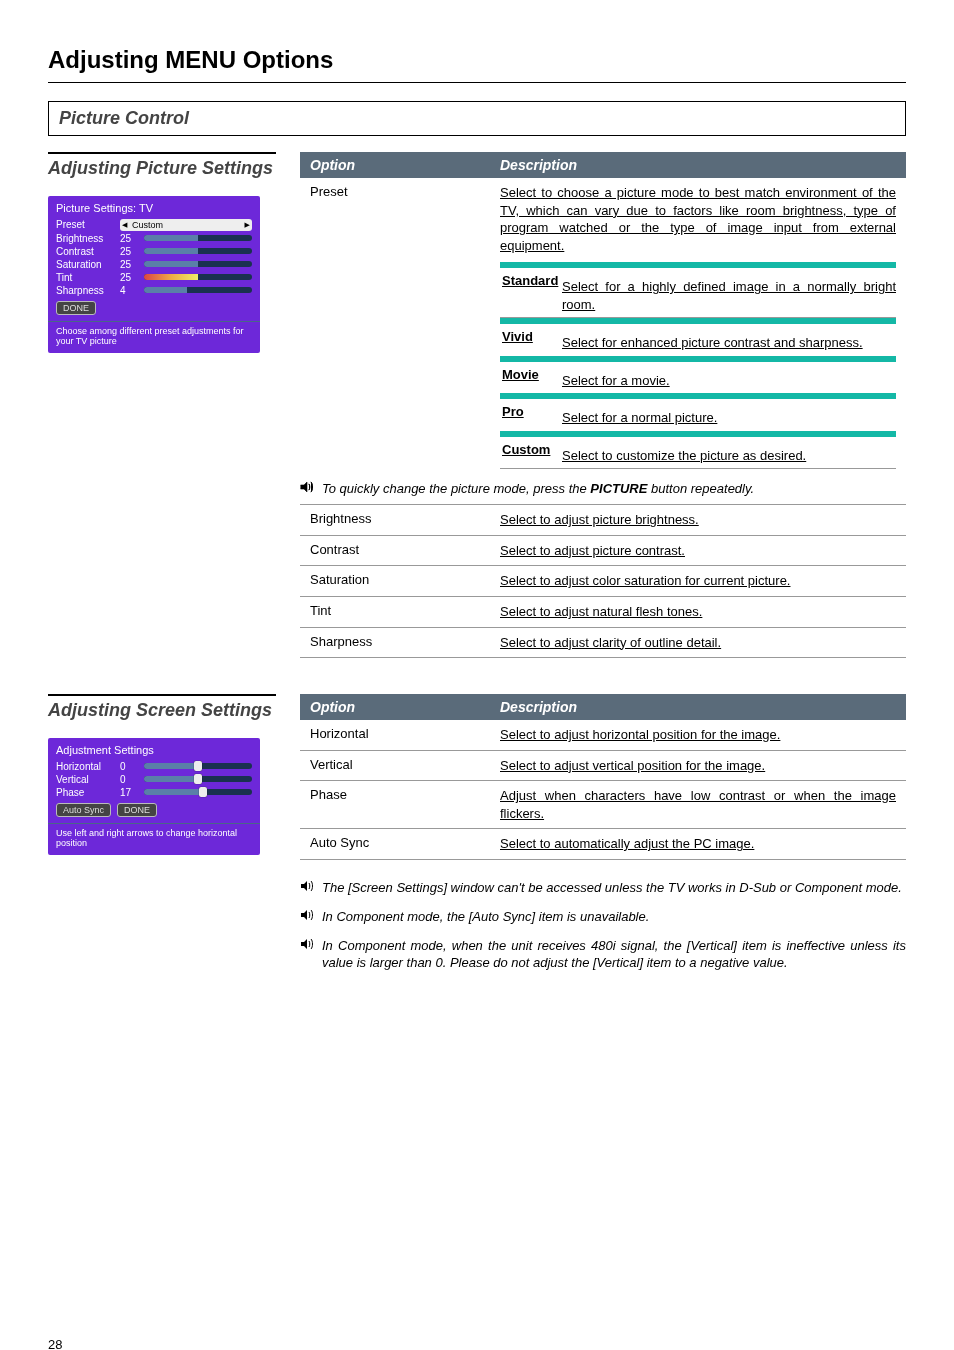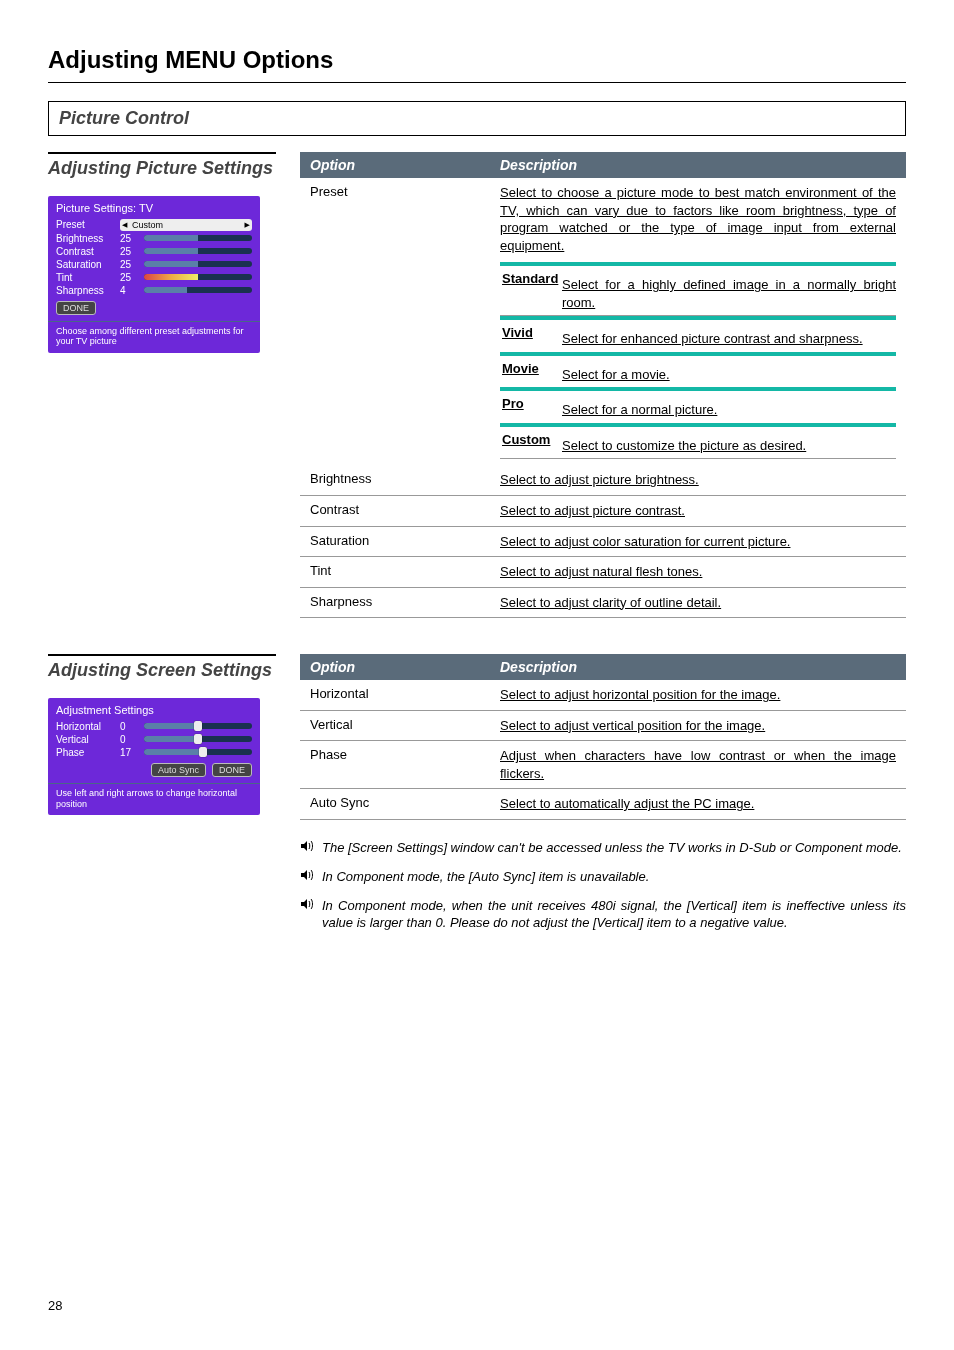--- a/index.html
+++ b/index.html
@@ -64,40 +64,40 @@
     position: absolute; left: 0; top: 2px; height: 6px; width: 100%;
     border-radius: 4px; background: #1a3150;
   }
   .osd-fill1 { position: absolute; left: 0; top: 2px; height: 6px; border-radius: 4px 0 0 4px; background: #5a7fa8; }
   .osd-fill2 { position: absolute; left: 0; top: 2px; height: 6px; border-radius: 4px 0 0 4px; background: linear-gradient(90deg,#d44,#ea4,#ee6); }
   .osd-thumb { position: absolute; top: 0; width: 8px; height: 10px; background: #eee; border-radius: 2px; box-shadow: 0 0 1px #000; }
   .osd-select {
     background: #eee; color: #000; border-radius: 3px; padding: 1px 6px; font-size: 9px;
     flex: 1; position: relative;
   }
-  .osd-btn-row { padding: 4px 8px 6px 8px; display:flex; gap:6px; justify-content:flex-end; }
+  .osd-btn-row { padding: 4px 8px 6px 8px; display:flex; gap:6px; }
   .osd-btn {
     border: 1px solid #bbb; background: #444; color:#ddd; font-size: 9px; padding: 1px 6px; border-radius: 3px;
   }
   .osd-btn.left { margin-right:auto; }
   .osd-help {
     border-top: 1px solid #4a6688; padding: 4px 8px 6px 8px; font-size: 9px; line-height: 1.2;
   }
   .tbl-head {
     background: #5a6b7a; color: #fff; font-weight: bold; font-style: italic;
     display: flex; font-size: 14px;
   }
   .th-opt { width: 190px; padding: 5px 10px; }
   .th-desc { flex:1; padding: 5px 10px; }
   .tbl-row { display:flex; border-bottom: 1px solid #999; padding: 6px 0; align-items: flex-start; }
   .tbl-row.noborder { border-bottom:none; }
   .td-opt { width: 190px; padding: 0 10px; }
   .td-desc { flex:1; padding: 0 10px; text-align: justify; line-height: 1.35; text-decoration: underline; }
   .sub-tbl { margin-top: 8px; }
-  .sub-row { display:flex; border-top: 4px solid #14b8a6; padding: 4px 0; font-size: 13px; }
+  .sub-row { display:flex; border-top: 6px solid #14b8a6; padding: 4px 0; font-size: 13px; }
   .sub-k { width: 62px; font-weight:bold; padding-left:2px;}
   .sub-v { flex:1;margin-top:6px; }
   .note-row { display:flex; align-items:flex-start; gap:6px; padding: 6px 0; font-style: italic; }
   .note-icon { flex: 0 0 16px; }
   .note-text { flex:1; line-height:1.3; text-align: justify;}
   .speaker-svg { width:14px; height:12px; }
   .pgnum { position: relative; margin-top: 360px; padding: 0 0 20px 48px; font-size: 13px; }
 </style>
 </head>
 <body>
@@ -199,20 +199,31 @@
               <div class="sub-v">Select for a normal picture.</div>
             </div>
             <div class="sub-row" style="border-bottom:1px solid #999;">
               <div class="sub-k">Custom</div>
               <div class="sub-v">Select to customize the picture as desired.</div>
             </div>
           </div>
         </div>
       </div>
 
+      <div class="note-row" style="border-bottom:1px solid #999;">
+        <span class="note-icon">
+          <svg class="speaker-svg" viewBox="0 0 14 12">
+              <path d="M1 4h3l3-3v10l-3-3H1z M9 3c1 1 1 5 0 6 M11 1c2 2 2 8 0 10" fill="#000" stroke="#000" stroke-width="0.6" stroke-linecap="round" fill-rule="evenodd"></path>
+              <path d="M9 3c1 1 1 5 0 6 M11 1c2 2 2 8 0 10" fill="none" stroke="#000" stroke-width="1"></path>
+            </svg>
+        </span>
+        <span class="note-text">
+          <span>To quickly change the picture mode, press the </span><b>PICTURE</b><span> button repeatedly.</span>
+        </span>
+      </div>
 
       <div class="tbl-row">
         <div class="td-opt">Brightness</div>
         <div class="td-desc">Select to adjust picture brightness.</div>
       </div>
       <div class="tbl-row">
         <div class="td-opt">Contrast</div>
         <div class="td-desc">Select to adjust picture contrast.</div>
       </div>
       <div class="tbl-row">

